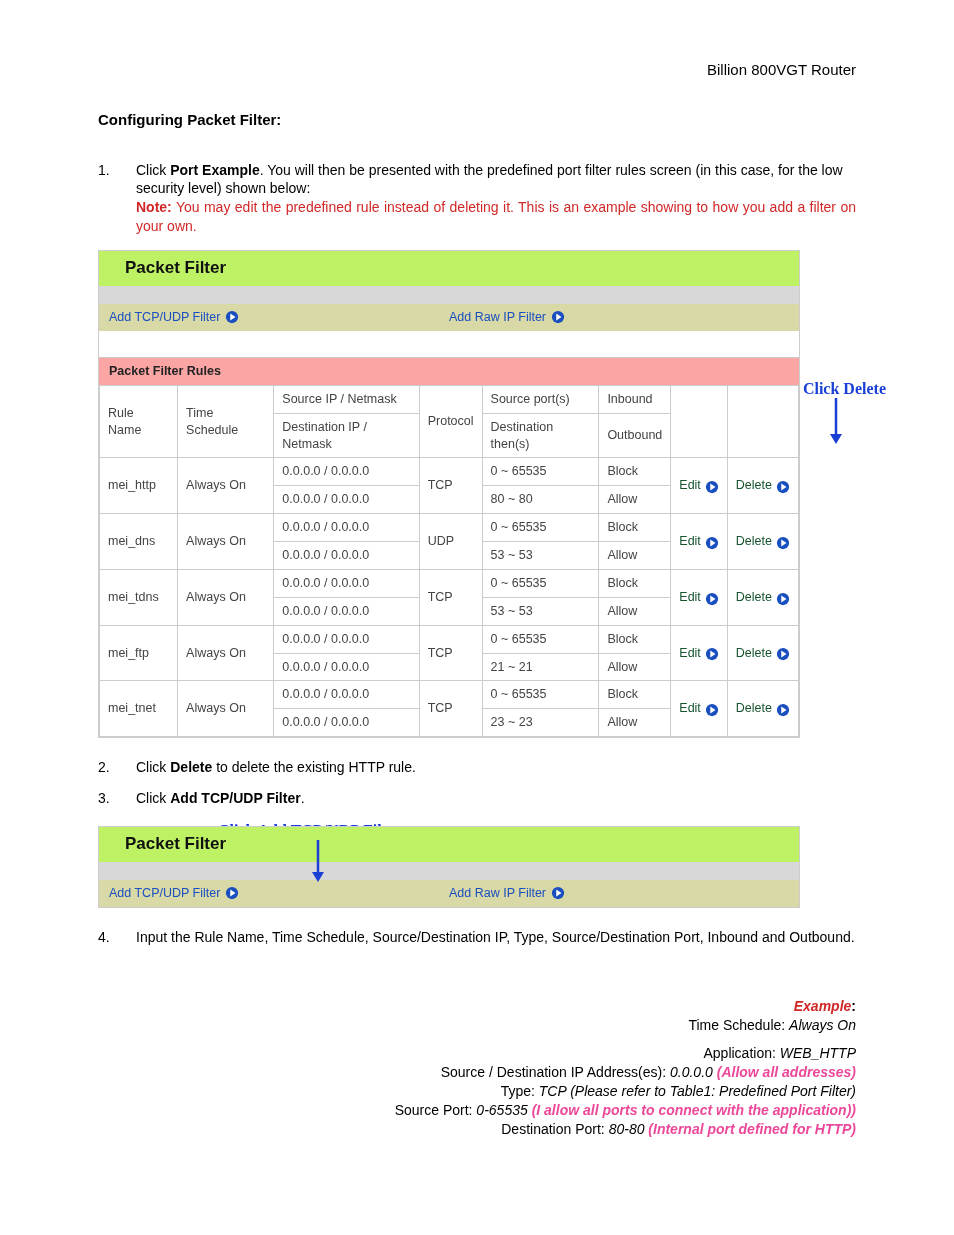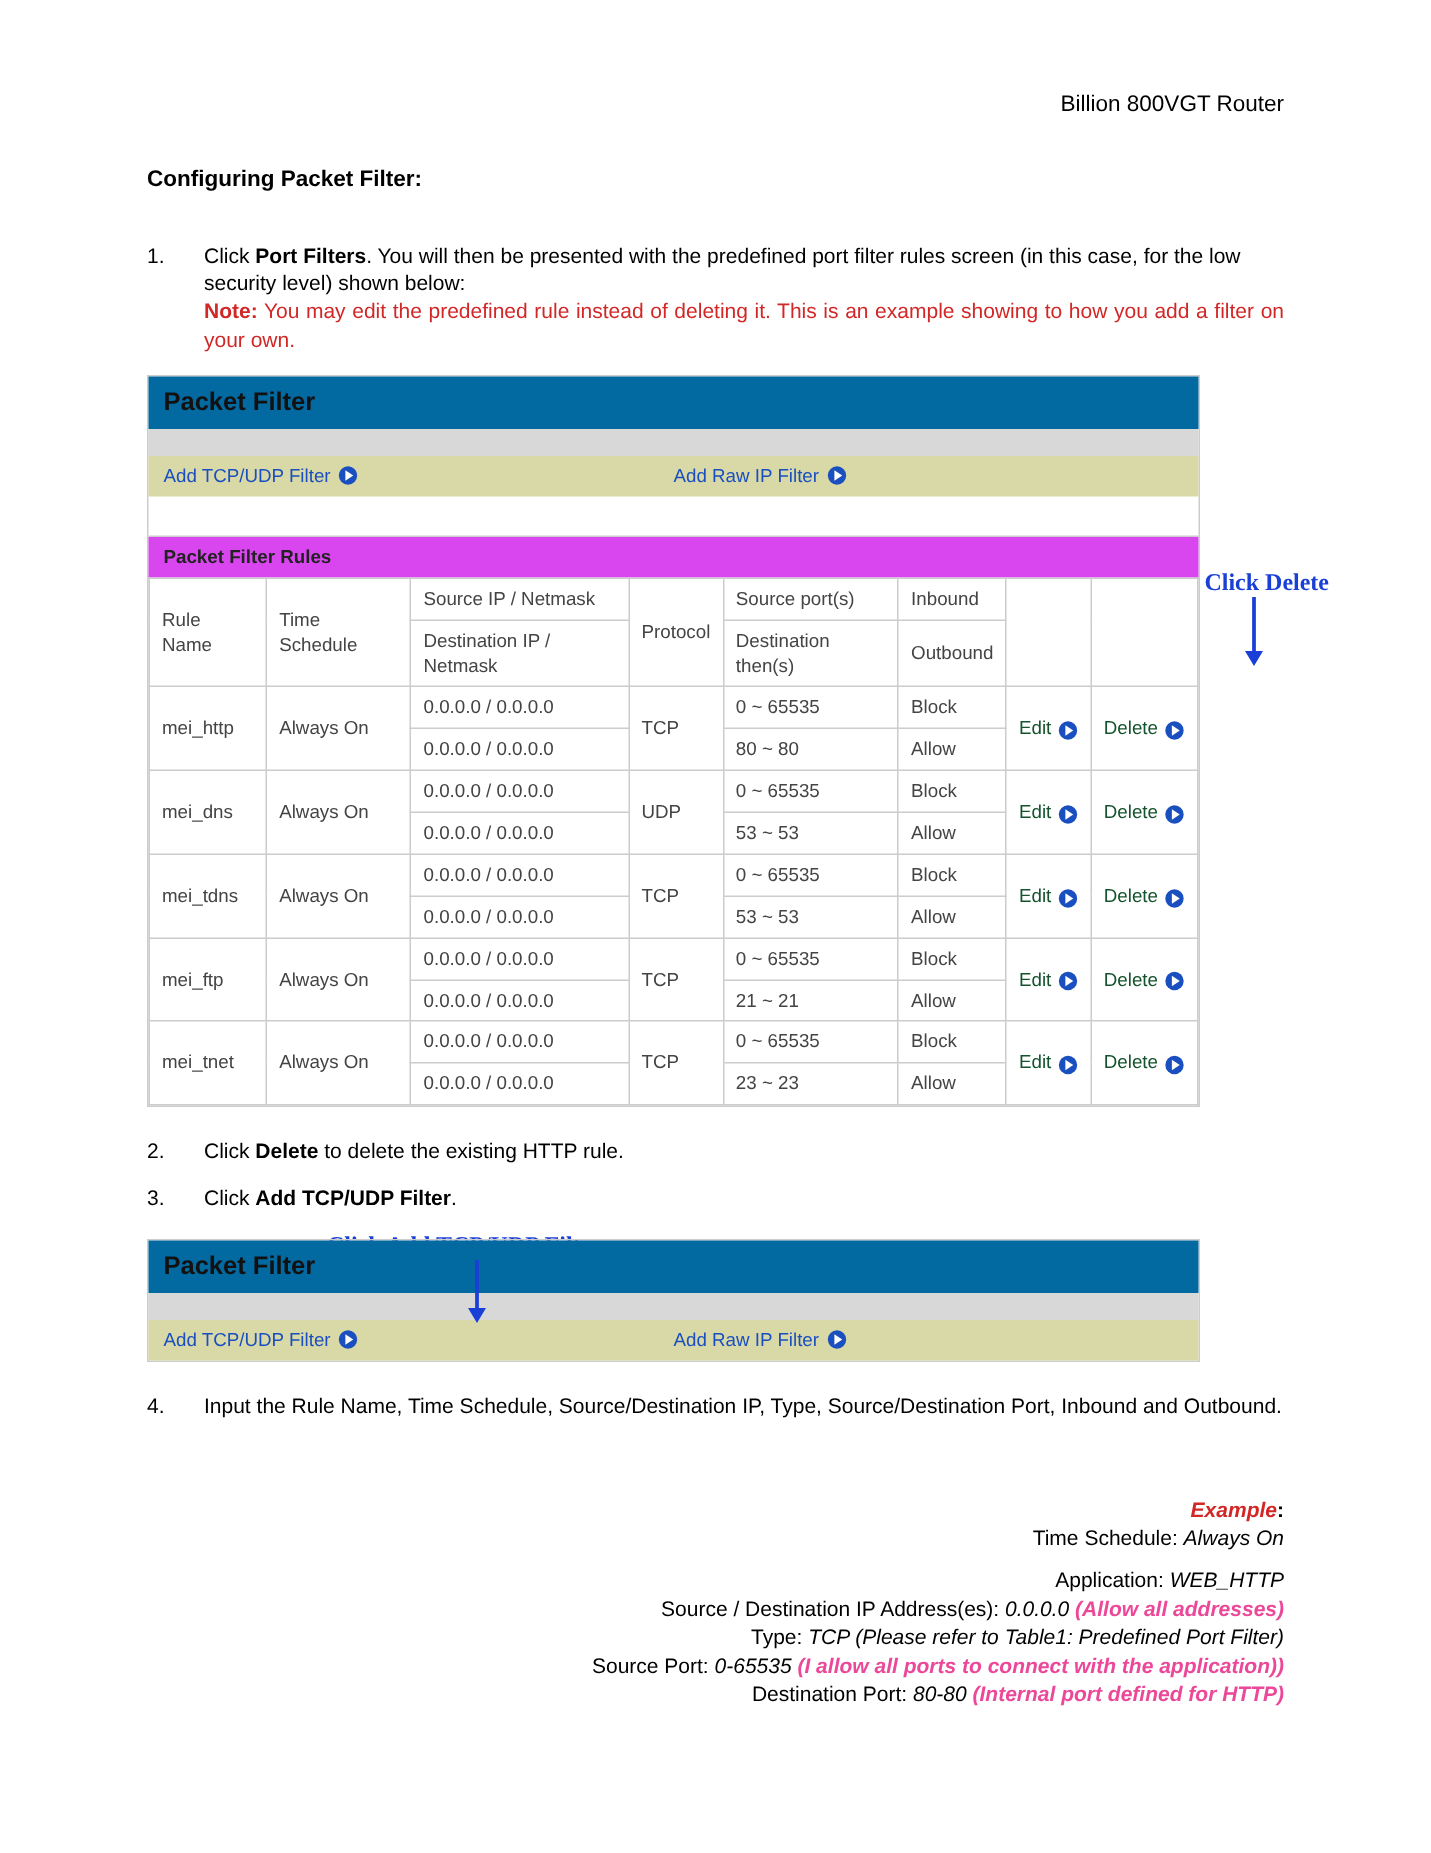--- a/index.html
+++ b/index.html
@@ -30,26 +30,26 @@
 
   
   .ui {
     border: 1px solid #ccc;
     width: 700px;
     font-size: 12.5px;
     margin: 14px 0 20px 0;
     position: relative;
   }
   .ui-title {
-    background: #0369a1;
+    background: #bef264;
     font-weight: bold;
     font-family: "Arial Black", Arial, sans-serif;
     font-size: 17px;
     color: #111;
-    padding: 6px 10px;
+    padding: 6px 26px;
   }
   .ui-spacer-gray { background: #d8d8d8; height: 18px; }
   .ui-linkbar {
     background: #d9d9a8;
     display: flex;
     padding: 5px 10px;
   }
   .ui-linkbar .lnk {
     color: #1a4fbf;
     display: flex;
@@ -58,21 +58,21 @@
   }
   .ui-linkbar .left { flex: 1; }
   .ui-linkbar .mid { flex: 1; }
   svg.arrow-icon { width: 14px; height: 14px; }
 
   .rules {
     border-top: 1px solid #ccc;
     margin-top: 26px;
   }
   .rules-title {
-    background: #d946ef;
+    background: #fca5a5;
     font-weight: bold;
     padding: 5px 10px;
     color: #222;
   }
   table.rules-table {
     width: 100%;
     border-collapse: collapse;
     font-size: 12.5px;
     color: #444;
   }
@@ -121,21 +121,21 @@
 </head>
 <body>
 
 <div class="router-header">Billion 800VGT Router</div>
 
 <div class="section-title">Configuring Packet Filter:</div>
 
 <ol class="steps">
   <li>
     <span class="num">1.</span>
-    <span>Click </span><b>Port Filters</b><span>. You will then be presented with the predefined port filter rules screen (in this case, for the low security level) shown below:</span>
+    <span>Click </span><b>Port Example</b><span>. You will then be presented with the predefined port filter rules screen (in this case, for the low security level) shown below:</span>
     <span class="note"><b>Note:</b><span> You may edit the predefined rule instead of deleting it. This is an example showing to how you add a filter on your own.</span></span>
   </li>
 </ol>
 
 <div style="position:relative">
 <div class="ui">
   <div class="ui-title">Packet Filter</div>
   <div class="ui-spacer-gray"></div>
   <div class="ui-linkbar">
     <span class="lnk left">

